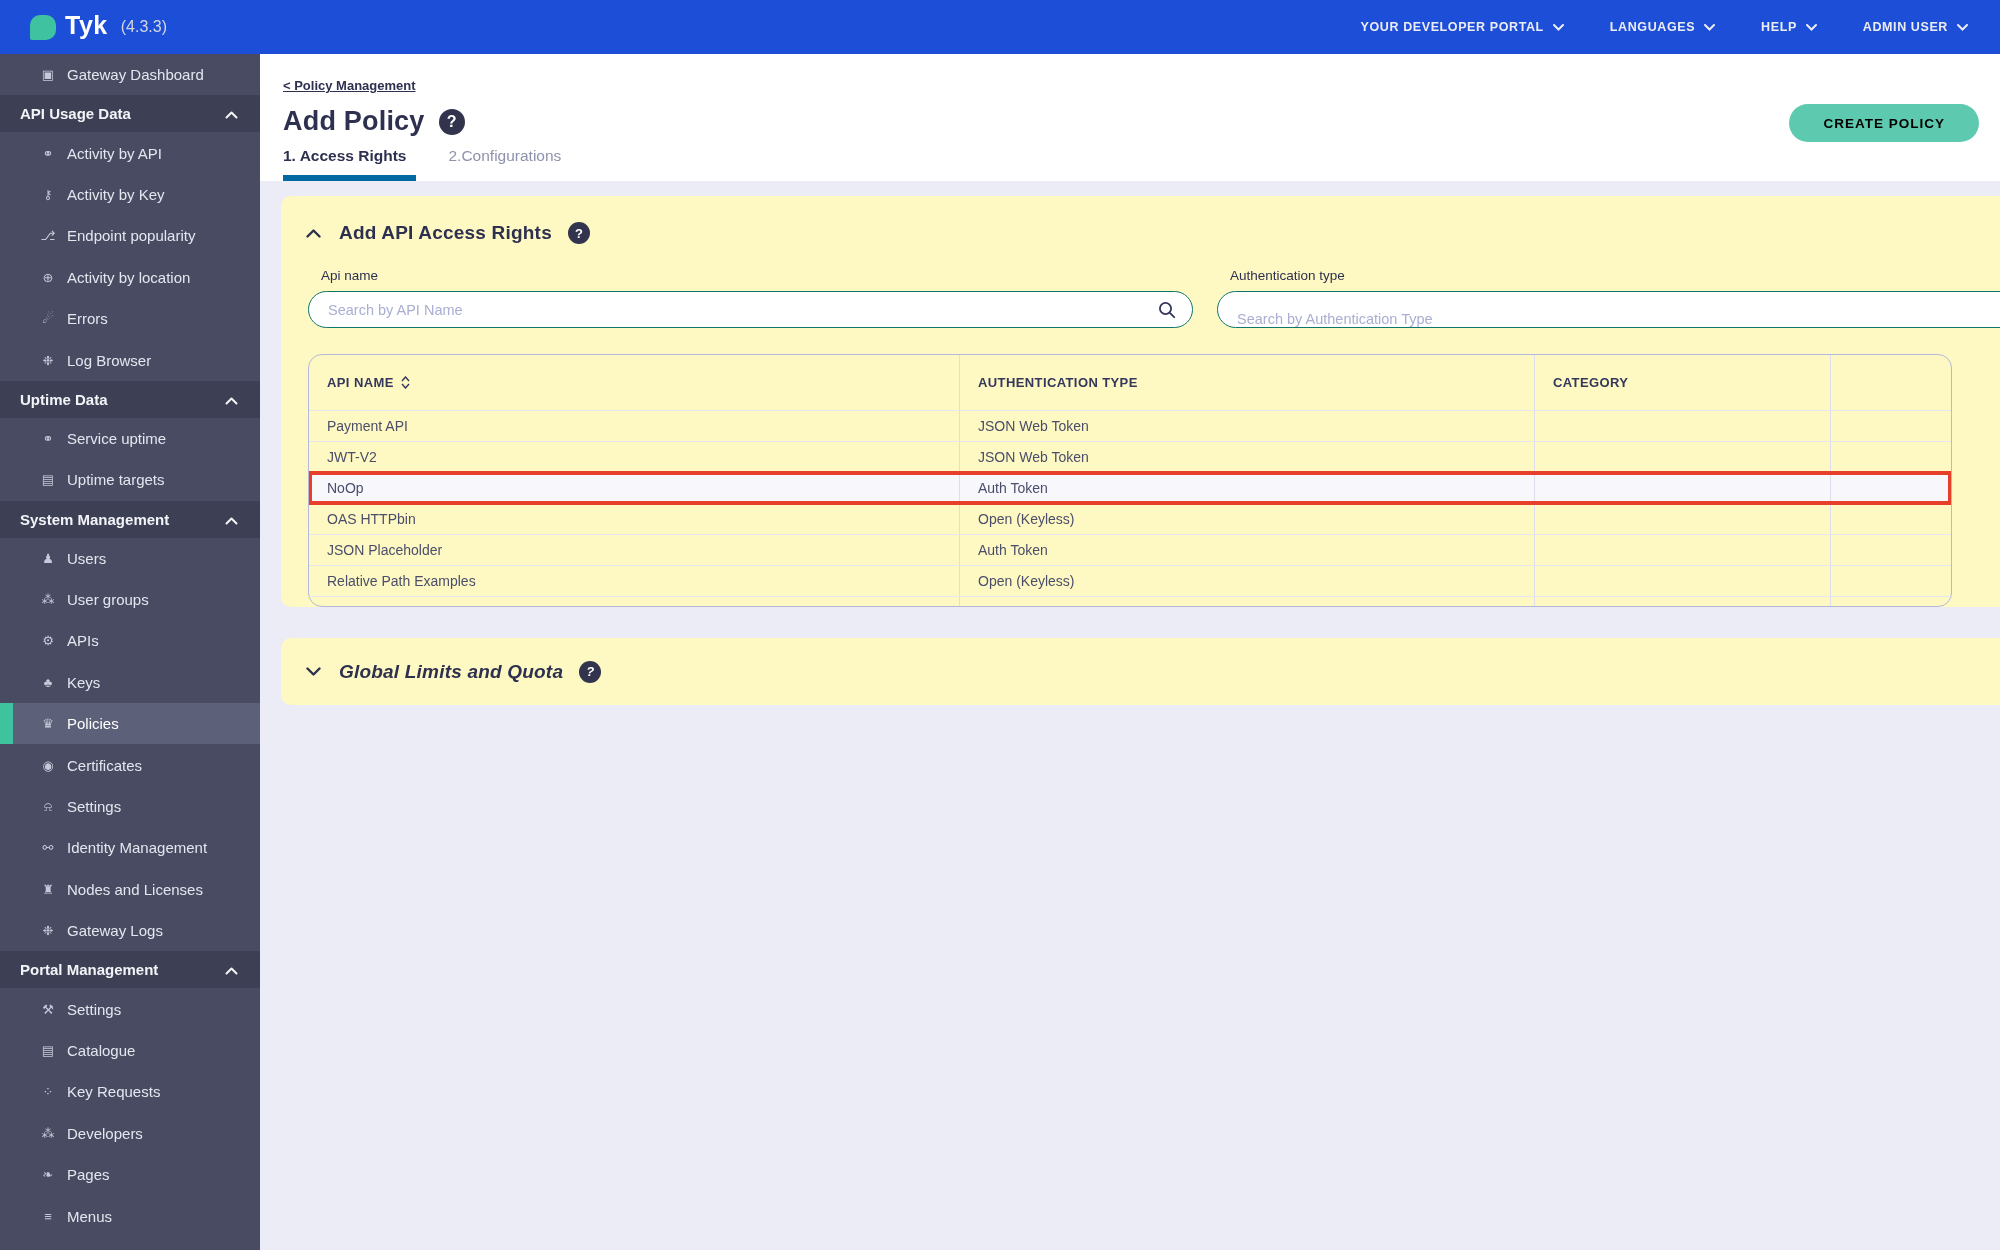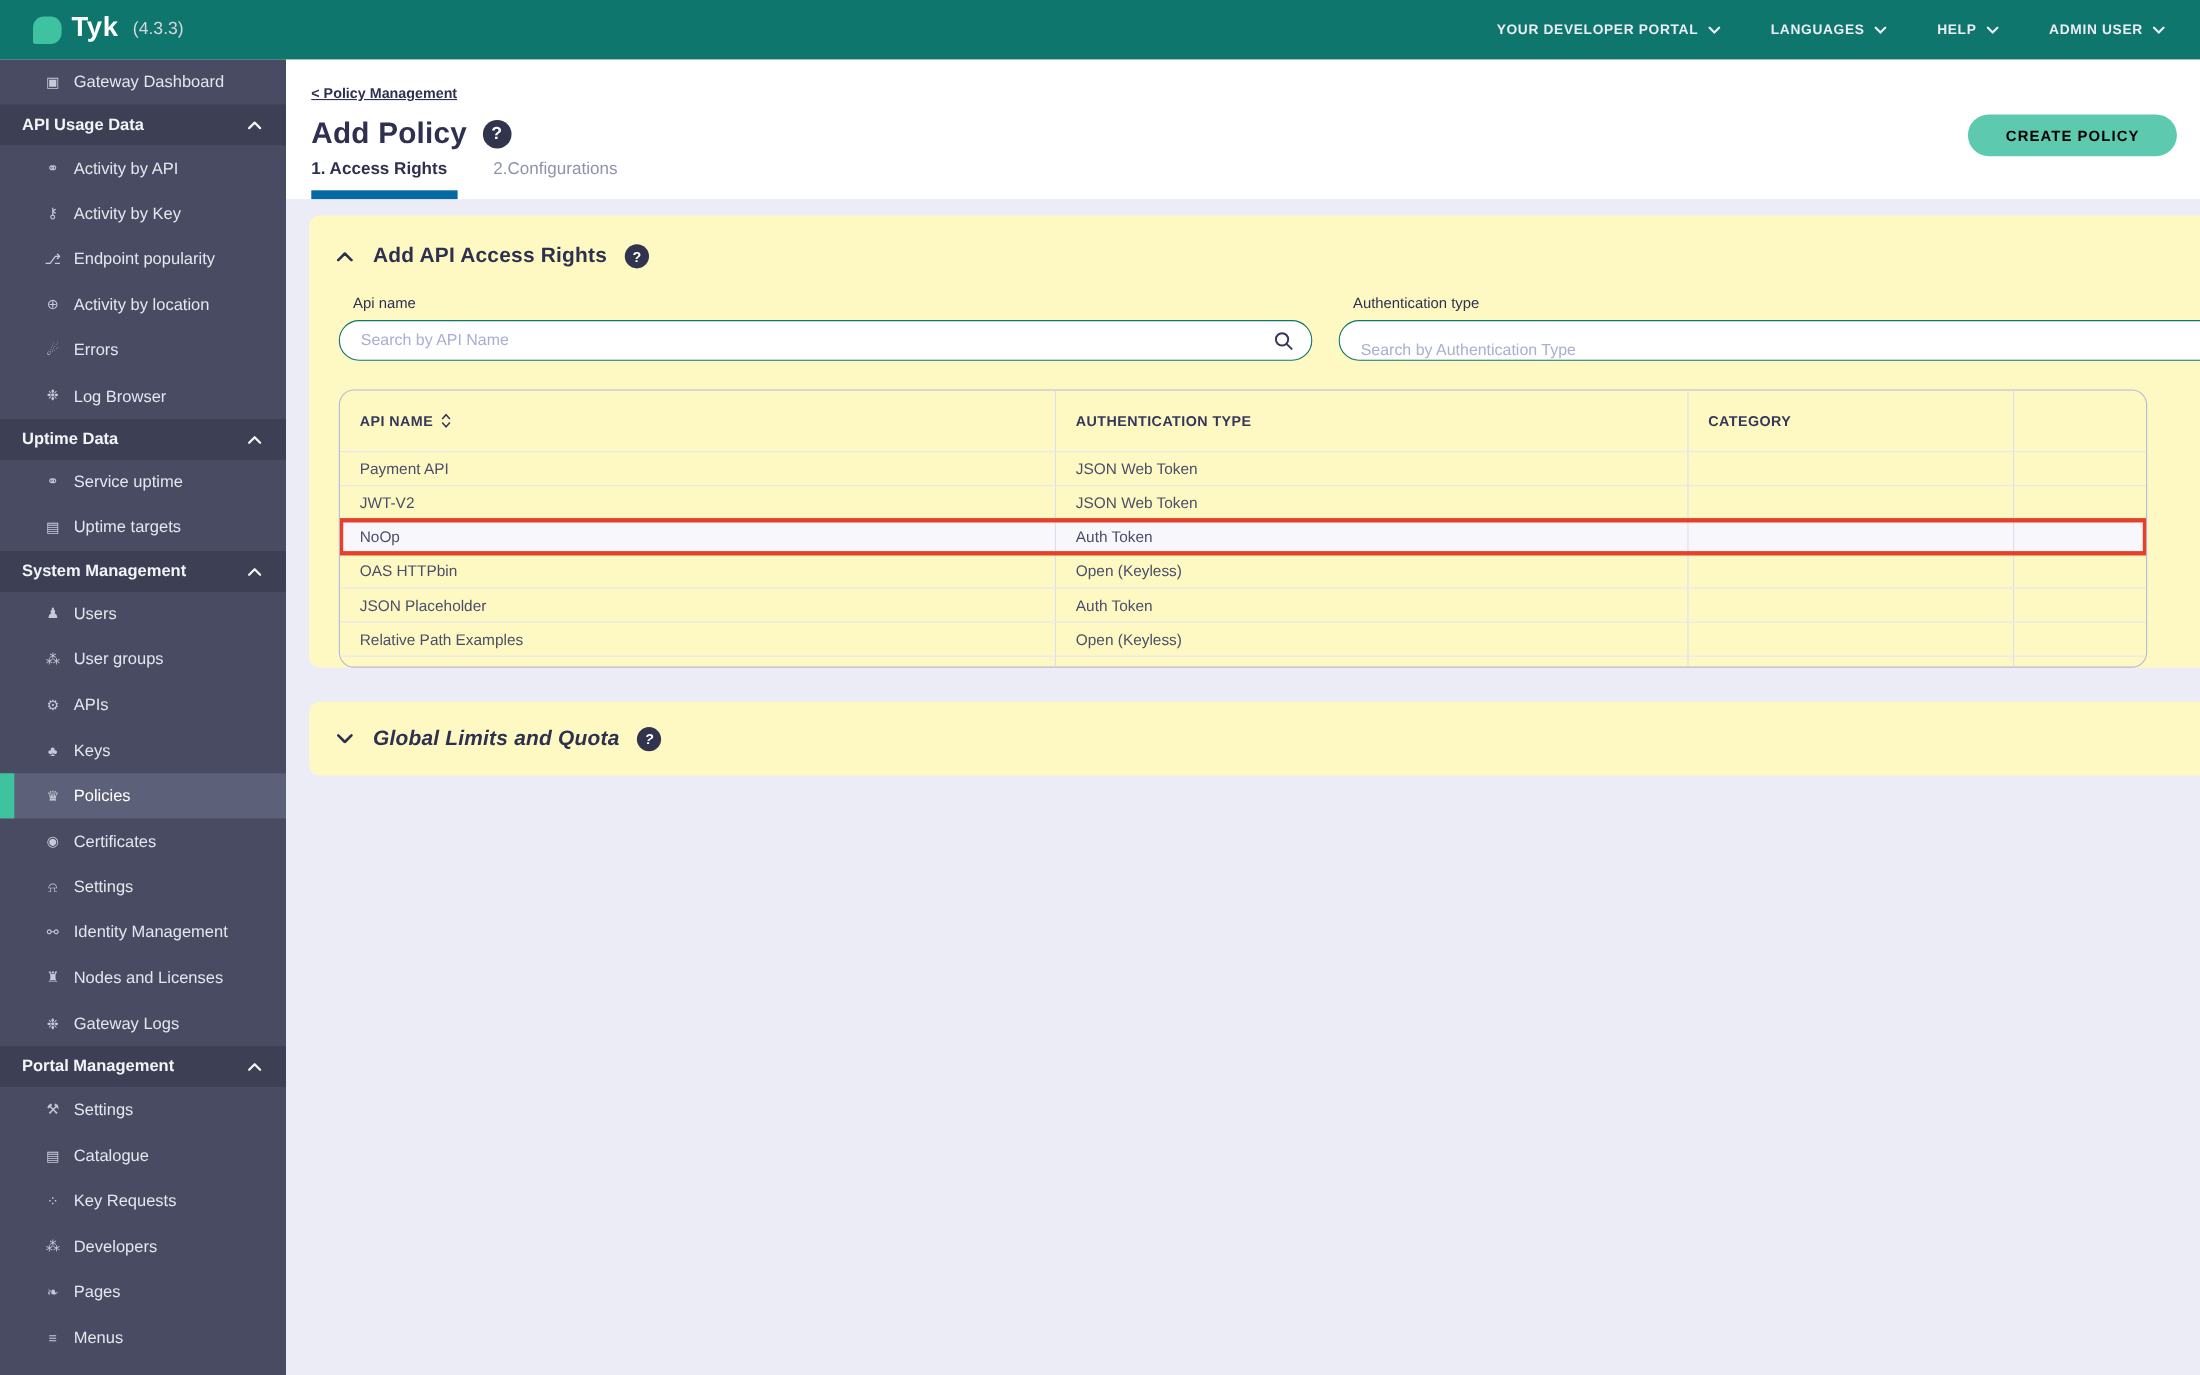--- a/index.html
+++ b/index.html
@@ -1,19 +1,19 @@
 <!DOCTYPE html>
 <html><head>
 <meta charset="utf-8">
 <style>
   * { margin:0; padding:0; box-sizing:border-box; }
   html,body { width:2000px; height:1250px; overflow:hidden; font-family:"Liberation Sans","DejaVu Sans",sans-serif; background:#ebecf5; }
 
   
-  .topbar { position:absolute; left:0; top:0; width:2000px; height:54px; background:#0f766e; display:flex; align-items:center; justify-content:space-between; padding:0 32px 0 30px; z-index:30; }
+  .topbar { position:absolute; left:0; top:0; width:2000px; height:54px; background:#1d4ed8; display:flex; align-items:center; justify-content:space-between; padding:0 32px 0 30px; z-index:30; }
   .brand { display:flex; align-items:center; gap:9px; }
   .leaf { width:26px; height:25px; background:#3fc2a0; border-radius:10px 10px 10px 2px; }
   .brand-name { color:#ffffff; font-size:25px; font-weight:bold; letter-spacing:0.5px; margin-top:-3px; }
   .brand-version { color:#d4d6e0; font-size:16px; margin-left:4px; }
   .topmenu { display:flex; align-items:center; gap:46px; }
   .topmenu-item { display:flex; align-items:center; gap:9px; color:#ecedf4; font-size:12.5px; font-weight:bold; letter-spacing:0.6px; cursor:pointer; }
   .chev { display:inline-block; }
 
   
   .sidebar { position:absolute; left:0; top:54px; width:260px; height:1196px; background:#484b61; z-index:20; }
@@ -29,21 +29,21 @@
   .main { position:absolute; left:260px; top:54px; width:1740px; height:1196px; background:#ebecf5; }
   .page-header { background:#ffffff; height:127px; padding:22px 21px 0 23px; position:relative; }
   .breadcrumb { display:inline-block; color:#2e3050; font-size:13px; font-weight:bold; text-decoration:underline; cursor:pointer; }
   .title-row { display:flex; align-items:center; gap:14px; margin-top:12px; }
   .page-title { color:#2e3050; font-size:27px; font-weight:bold; letter-spacing:0.2px; }
   .help-circle { width:26px; height:26px; border-radius:50%; background:#32344e; color:#ffffff; font-size:16px; font-weight:bold; display:inline-flex; align-items:center; justify-content:center; cursor:pointer; }
   .help-circle.small { width:22px; height:22px; font-size:13px; }
   .create-btn { position:absolute; right:21px; top:50px; height:38px; padding:0 34px; border:none; border-radius:19px; background:#5dc9ae; color:#000000; font-size:13.5px; font-weight:bold; letter-spacing:1px; font-family:inherit; cursor:pointer; }
   .tabs { position:absolute; left:23px; bottom:0; display:flex; gap:32px; }
   .tab { font-size:15.5px; color:#8f92ad; padding:0 10px 10px 0; cursor:pointer; }
-  .tab.active { color:#2e3050; font-weight:bold; border-bottom:8px solid #0369a1; }
+  .tab.active { color:#2e3050; font-weight:bold; border-bottom:6px solid #0369a1; }
 
   
   .card { background:#fef9c3; border-radius:10px; margin:15px 41px 0 21px; width:1848px; }
   .card-head { display:flex; align-items:center; gap:16px; padding:26px 0 0 22px; color:#2e3050; }
   .card-head .collapse { cursor:pointer; display:inline-flex; width:20px; justify-content:center; }
   .card-title { font-size:19px; font-weight:bold; letter-spacing:0.2px; }
   .card.collapsed { height:67px; margin-top:31px; }
   .card.collapsed .card-head { padding-top:0; height:67px;font-style:italic; }
 
   

